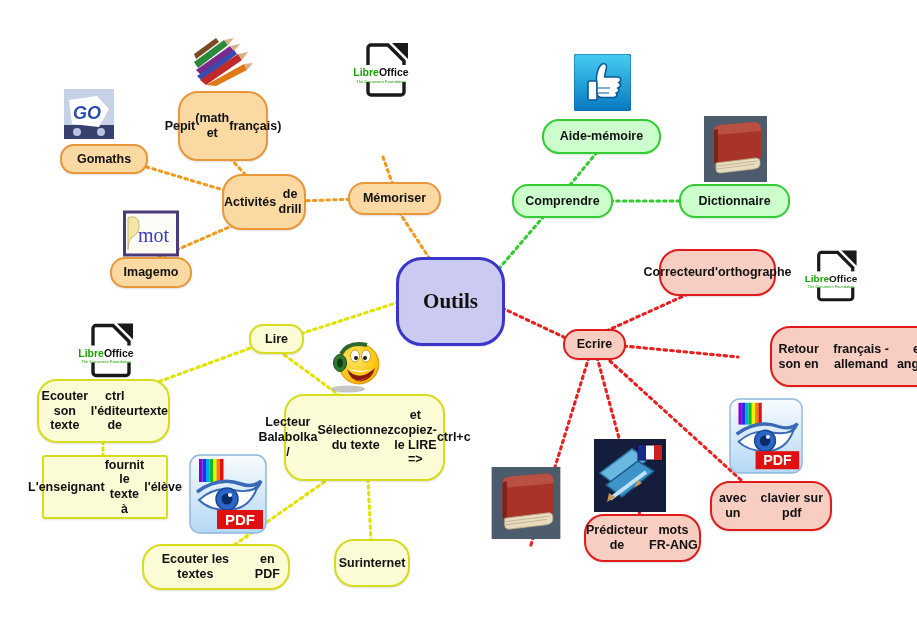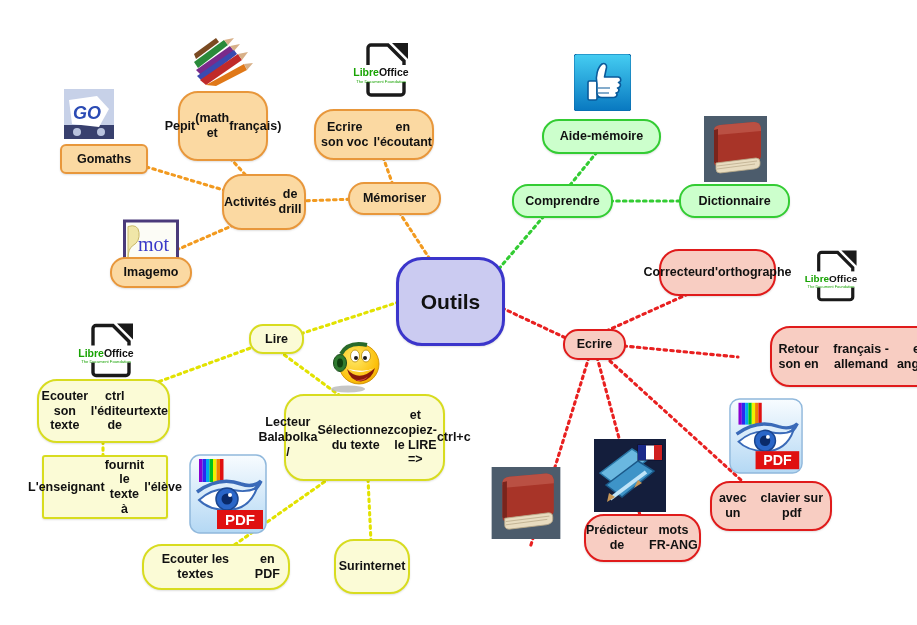--- a/index.html
+++ b/index.html
@@ -7,21 +7,21 @@
   body{width:917px;height:625px;position:relative;background:#ffffff;
        font-family:"Liberation Sans",sans-serif;overflow:hidden;}
   #canvas{position:absolute;left:0;top:0;width:917px;height:625px;}
   #edges{position:absolute;left:0;top:0;z-index:1;}
   .icon{position:absolute;z-index:2;}
   .icon svg{display:block;width:100%;height:100%;}
   .node{position:absolute;z-index:3;display:flex;align-items:center;
         justify-content:center;text-align:center;font-weight:bold;color:#111;
         font-size:12.5px;line-height:1.18;border-style:solid;border-width:2.6px;
         box-sizing:border-box;box-shadow:0 1px 2px rgba(0,0,0,.13);}
-  .node.xl{font-size:21px;line-height:1.6;border-width:3px;}
+  .node.xl{font-size:21px;line-height:1.6;border-width:3px;font-family:Liberation Serif, serif;}
 </style>
 </head>
 <body>
 
 <div id="canvas">
     <svg width="917" height="625" id="edges">
       <line x1="140" y1="165" x2="250" y2="198" stroke="#f29a1f" stroke-width="3.1" stroke-dasharray="2.6 4.1" stroke-linecap="round"></line>
       <line x1="230" y1="158" x2="252" y2="182" stroke="#f29a1f" stroke-width="3.1" stroke-dasharray="2.6 4.1" stroke-linecap="round"></line>
       <line x1="158" y1="258" x2="250" y2="218" stroke="#f29a1f" stroke-width="3.1" stroke-dasharray="2.6 4.1" stroke-linecap="round"></line>
       <line x1="300" y1="201" x2="356" y2="199" stroke="#f29a1f" stroke-width="3.1" stroke-dasharray="2.6 4.1" stroke-linecap="round"></line>
@@ -97,21 +97,21 @@
     <div class="icon" style="left: 704px; top: 116px; width: 63px; height: 66px;">
       <svg viewBox="0 0 63 66">
     <rect width="63" height="66" fill="#4c5c6c"></rect>
     <path d="M10 14 Q10 10 16 9 L50 6 Q56 6 57 12 L57 40 Q57 44 52 45 L14 50 Q10 50 10 46 Z" fill="#a83428"></path>
     <path d="M10 14 Q10 10 16 9 L50 6 Q56 6 57 12 L57 15 L12 19 L10 16 Z" fill="#c05a4c" opacity="0.75"></path>
     <path d="M10 14 L14 13 L14 49 L10 46 Z" fill="#7a241c"></path>
     <path d="M12 47 L52 42 Q56 42 56 46 L56 48 Q56 52 50 53 L16 57 Q12 57 12 53 Z" fill="#e8dcc0" stroke="#b8a888" stroke-width="0.8"></path>
     <path d="M13 50 L53 45 M13 53 L51 48" stroke="#b8a888" stroke-width="0.7" fill="none"></path>
       </svg>
     </div>
-    <div class="icon" style="left: 123px; top: 217px; width: 56px; height: 51px;">
+    <div class="icon" style="left: 123px; top: 208px; width: 56px; height: 51px;">
       <svg viewBox="0 0 56 46">
     <rect x="1.5" y="1.5" width="53" height="43" fill="#fcfcf6" stroke="#4a3a7a" stroke-width="3"></rect>
     <path d="M5 7 Q15 4 16 13 Q17 22 10 26 Q5 29 5 39 Z" fill="#f0e6a8" stroke="#c8b868"></path>
     <text x="15" y="31" font-family="'Liberation Serif',serif" font-size="20" fill="#3a3ac8">mot</text>
       </svg>
     </div>
     <div class="icon" style="left: 796px; top: 244px; width: 70px; height: 68px;">
       <svg viewBox="0 0 74 66">
     <rect width="74" height="66" fill="#ffffff"></rect>
     <path d="M27 6 H44 L60 22 V53 a3 3 0 0 1 -3 3 H27 a3 3 0 0 1 -3 -3 V9 a3 3 0 0 1 3 -3 Z" fill="#ffffff" stroke="#1a1a1a" stroke-width="3.4"></path>
@@ -227,38 +227,34 @@
     <path d="M10 14 Q10 10 16 9 L50 6 Q56 6 57 12 L57 40 Q57 44 52 45 L14 50 Q10 50 10 46 Z" fill="#a83428"></path>
     <path d="M10 14 Q10 10 16 9 L50 6 Q56 6 57 12 L57 15 L12 19 L10 16 Z" fill="#c05a4c" opacity="0.75"></path>
     <path d="M10 14 L14 13 L14 49 L10 46 Z" fill="#7a241c"></path>
     <path d="M12 47 L52 42 Q56 42 56 46 L56 48 Q56 52 50 53 L16 57 Q12 57 12 53 Z" fill="#e8dcc0" stroke="#b8a888" stroke-width="0.8"></path>
     <path d="M13 50 L53 45 M13 53 L51 48" stroke="#b8a888" stroke-width="0.7" fill="none"></path>
       </svg>
     </div>
     <div class="node xl" style="left: 396px; top: 257px; width: 109px; height: 89px; border-color: rgb(59, 53, 203); background: rgb(203, 203, 241); border-radius: 26px;">
       <div>Outils</div>
     </div>
-    <div class="node" style="left: 60px; top: 144px; width: 88px; height: 30px; border-color: rgb(232, 151, 59); background: rgb(251, 217, 162); border-radius: 6px;">
+    <div class="node" style="left: 60px; top: 144px; width: 88px; height: 30px; border-color: rgb(232, 151, 59); background: rgb(251, 217, 162); border-radius: 14px;">
       <div>Gomaths</div>
     </div>
     <div class="node" style="left: 178px; top: 91px; width: 90px; height: 70px; border-color: rgb(232, 151, 59); background: rgb(251, 217, 162); border-radius: 20px;">
       <div>Pepit</div>
       <div>(math et</div>
       <div>français)</div>
     </div>
     <div class="node" style="left: 222px; top: 174px; width: 84px; height: 56px; border-color: rgb(232, 151, 59); background: rgb(251, 217, 162); border-radius: 20px;">
       <div>Activités</div>
       <div>de drill</div>
     </div>
     <div class="node" style="left: 110px; top: 257px; width: 82px; height: 31px; border-color: rgb(232, 151, 59); background: rgb(251, 217, 162); border-radius: 15px;">
       <div>Imagemo</div>
-    </div>
-    <div class="node" style="left: 314px; top: 109px; width: 120px; height: 51px; border-color: rgb(232, 151, 59); background: rgb(251, 217, 162); border-radius: 20px;">
-      <div>Ecrire son voc</div>
-      <div>en l'écoutant</div>
     </div>
     <div class="node" style="left: 348px; top: 182px; width: 93px; height: 33px; border-color: rgb(232, 151, 59); background: rgb(251, 217, 162); border-radius: 16px;">
       <div>Mémoriser</div>
     </div>
     <div class="node" style="left: 542px; top: 119px; width: 119px; height: 35px; border-color: rgb(51, 204, 51); background: rgb(204, 255, 204); border-radius: 17px;">
       <div>Aide-mémoire</div>
     </div>
     <div class="node" style="left: 512px; top: 184px; width: 101px; height: 34px; border-color: rgb(51, 204, 51); background: rgb(204, 255, 204); border-radius: 16px;">
       <div>Comprendre</div>
     </div>
@@ -301,17 +297,17 @@
     <div class="node" style="left: 284px; top: 394px; width: 161px; height: 87px; border-color: rgb(216, 220, 31); background: rgb(251, 251, 214); border-radius: 20px;">
       <div>Lecteur Balabolka /</div>
       <div>Sélectionnez du texte</div>
       <div>et copiez-le LIRE =&gt;</div>
       <div>ctrl+c</div>
     </div>
     <div class="node" style="left: 142px; top: 544px; width: 148px; height: 46px; border-color: rgb(216, 220, 31); background: rgb(251, 251, 214); border-radius: 20px;">
       <div>Ecouter les textes</div>
       <div>en PDF</div>
     </div>
-    <div class="node" style="left: 334px; top: 539px; width: 76px; height: 55px; border-color: rgb(216, 220, 31); background: rgb(251, 251, 214); border-radius: 20px;">
+    <div class="node" style="left: 334px; top: 539px; width: 76px; height: 48px; border-color: rgb(216, 220, 31); background: rgb(251, 251, 214); border-radius: 20px;">
       <div>Sur</div>
       <div>internet</div>
     </div>
   </div>
 
 </body></html>

